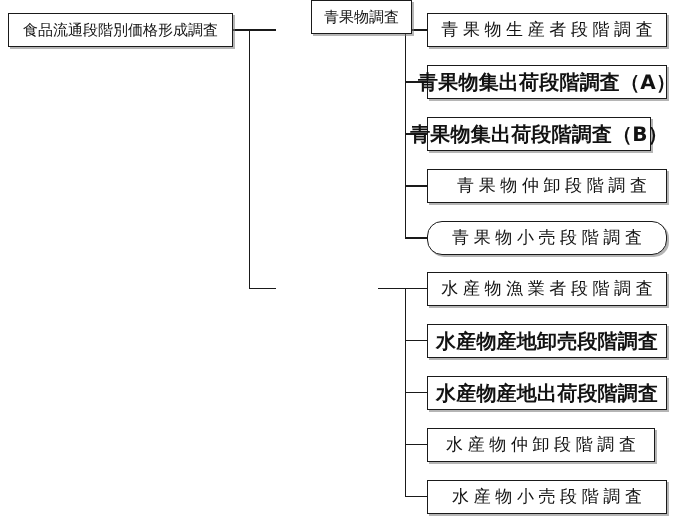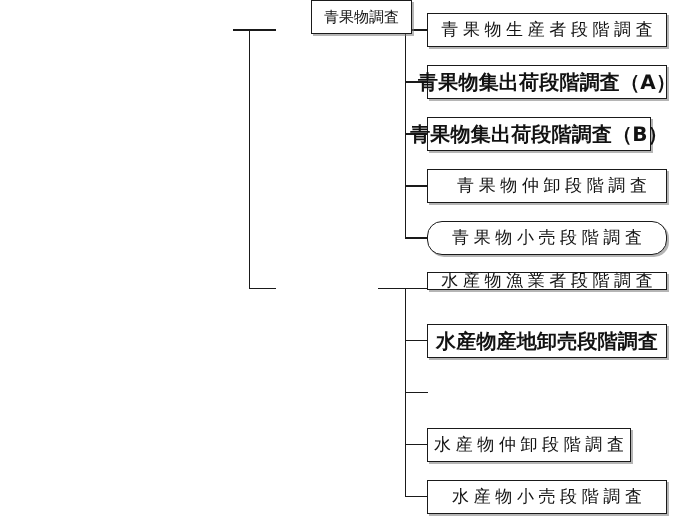--- a/index.html
+++ b/index.html
@@ -60,20 +60,23 @@
     z-index: 1;
   }
   .connector.h { height: 1.6px; }
   .connector.v { width: 1.6px; }
 </style>
 </head>
 <body>
 
 <div id="diagram">
 
+  <div class="node root" style="left:8px; top:13px; width:225px; height:34px;">
+    <span class="label">食品流通段階別価格形成調査</span>
+  </div>
 
   <div class="connector h" style="left:233px; top:29.2px; width:17px;"></div>
   <div class="connector v" style="left:248.6px; top:29.2px; height:260px;"></div>
 
   <div class="connector h" style="left:248.6px; top:29.2px; width:27px;"></div>
 
   <div class="connector h" style="left:248.6px; top:287.8px; width:27px;"></div>
 
   <div class="node level2" style="left:275px; top:0; width:101px; height:34px;margin-left:36px;">
     <span class="label">青果物調査</span>
@@ -105,26 +108,29 @@
 
   <div class="connector h" style="left:378px; top:287.8px; width:27px;"></div>
   <div class="connector v" style="left:404.6px; top:287.8px; height:209px;"></div>
 
   <div class="connector h" style="left:404.6px; top:287.8px; width:23px;"></div>
   <div class="connector h" style="left:404.6px; top:339.8px; width:23px;"></div>
   <div class="connector h" style="left:404.6px; top:391.8px; width:23px;"></div>
   <div class="connector h" style="left:404.6px; top:443.8px; width:23px;"></div>
   <div class="connector h" style="left:404.6px; top:495.8px; width:23px;"></div>
 
-  <div class="node level3" style="left:427px; top:272px; width:240px; height:18px;">
+  <div class="node level3" style="left:427px; top:272px; width:240px; height:34px;">
     <span class="label">水産物漁業者段階調査</span>
   </div>
   <div class="node level3 tight" style="left:427px; top:324px; width:240px; height:34px;justify-content:center;">
     <span class="label">水産物産地卸売段階調査</span>
   </div>
-  <div class="node level3" style="left:427px; top:428px; width:204px; height:34px;">
+  <div class="node level3 tight" style="left:427px; top:376px; width:240px; height:34px;">
+    <span class="label">水産物産地出荷段階調査</span>
+  </div>
+  <div class="node level3" style="left:427px; top:428px; width:228px; height:34px;">
     <span class="label">水産物仲卸段階調査</span>
   </div>
   <div class="node level3" style="left:427px; top:480px; width:240px; height:34px;">
     <span class="label">水産物小売段階調査</span>
   </div>
 
 </div>
 
 </body></html>

